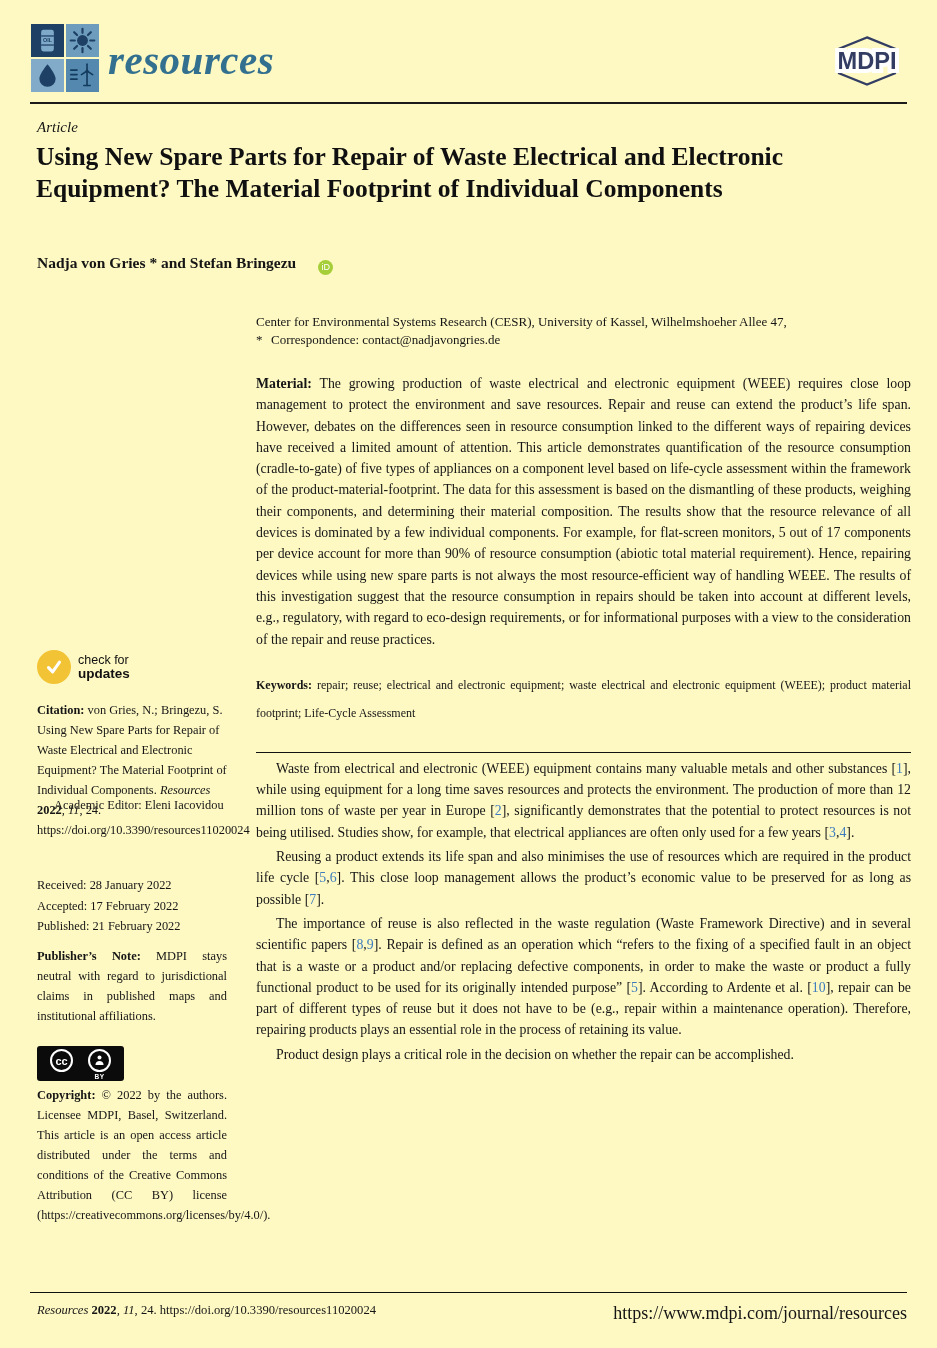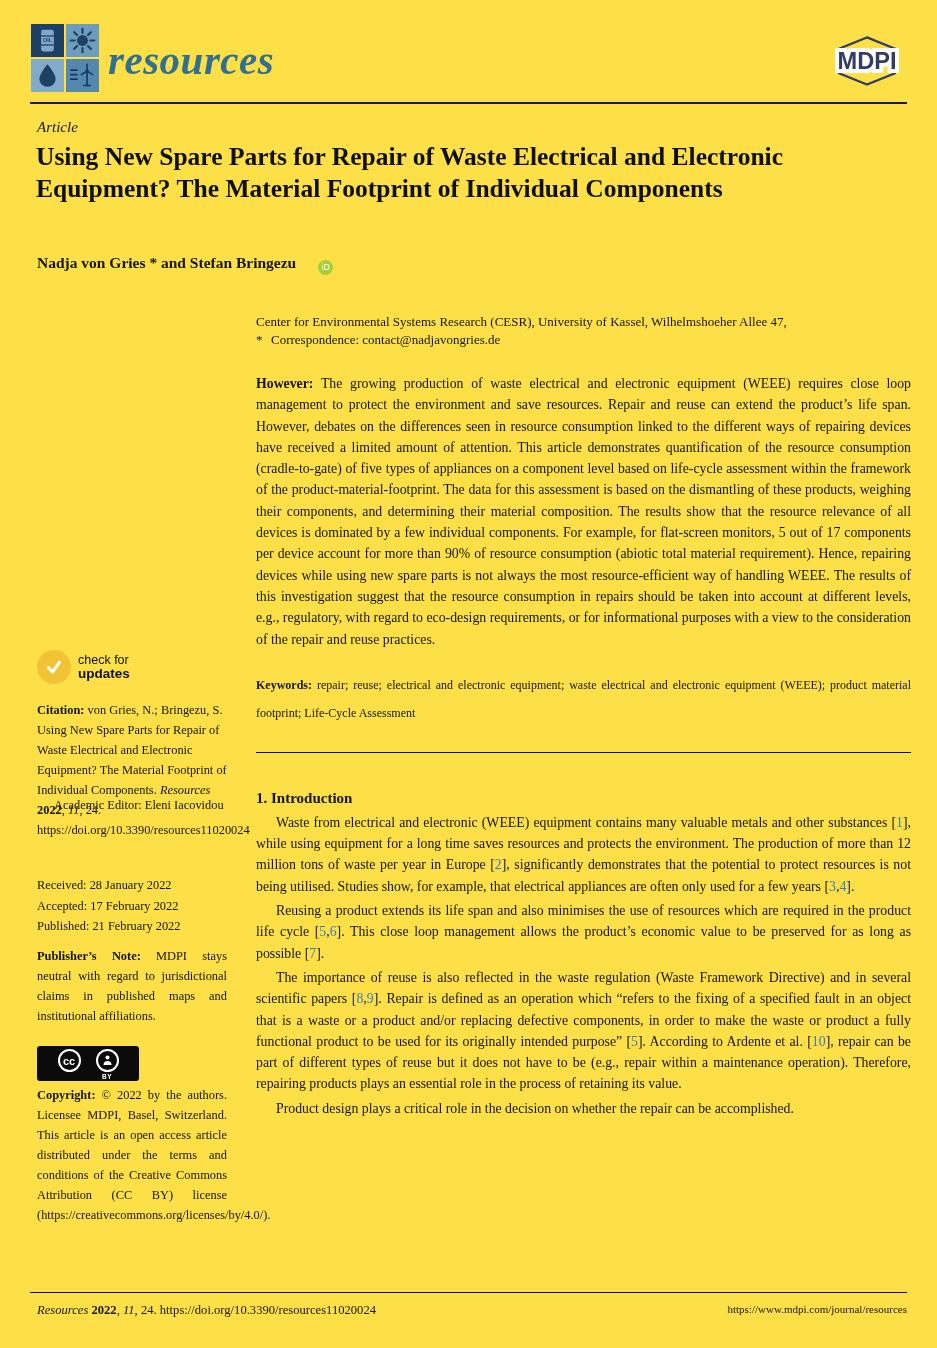--- a/index.html
+++ b/index.html
@@ -1,18 +1,18 @@
 <!DOCTYPE html>
 <html><head>
 <meta charset="utf-8">
 <style>
   * { margin:0; padding:0; box-sizing:border-box; }
   html,body { background:#ffffff; }
   .page {
-    position:relative; width:937px; height:1348px; background:#fde047;
+    position:relative; width:937px; height:1348px; background:#fef9c3;
     font-family:"Liberation Serif", serif; color:#151515; overflow:hidden;
   }
   
   .logo-grid {
     position:absolute; left:31px; top:24px; width:68px; height:68px;
     display:grid; grid-template-columns:33px 33px; grid-template-rows:33px 33px; gap:2px;
   }
   .tile { display:flex; align-items:center; justify-content:center; }
   .tile svg { width:29px; height:29px; display:block; }
   .t-oil  { background:#1d4064; }
@@ -55,35 +55,35 @@
   .check-badge { position:absolute; left:37px; top:650px; display:flex; align-items:center; cursor:pointer; }
   .check-circle { width:34px; height:34px; border-radius:50%; background:#F2C335; display:flex; align-items:center; justify-content:center; }
   .check-circle svg { width:22px; height:22px; }
   .check-text { margin-left:7px; font-family:"Liberation Sans", sans-serif; font-size:12.5px; line-height:13.5px; color:#111; }
   .check-text .b { display:block; font-weight:bold; font-size:13.5px; }
   .cite { top:700px; }
   .ed { top:795px;margin-left:17px; }
   .dates { top:875px; line-height:20.5px; }
   .pubnote { top:946px; text-align:justify; }
   .cc-badge {
-    position:absolute; left:37px; top:1046px; width:102px; height:35px; background:#0b0b0b;
+    position:absolute; left:37px; top:1046px; width:87px; height:35px; background:#0b0b0b;
     border-radius:3px; display:flex; justify-content:center; gap:15px; padding-top:3px; cursor:pointer;
   }
   .cc-item { display:flex; flex-direction:column; align-items:center; }
   .cc-circle {
     width:23px; height:23px; border:2px solid #fff; border-radius:50%;
     color:#fff; font-family:"Liberation Sans", sans-serif; font-weight:bold; font-size:11px;
     display:flex; align-items:center; justify-content:center;
   }
   .cc-by-label { color:#fff; font-family:"Liberation Sans", sans-serif; font-weight:bold; font-size:6.5px; margin-top:1px; letter-spacing:0.5px; }
   .copyright { top:1085px; text-align:justify; }
   
   .rule-footer { position:absolute; left:30px; right:30px; top:1292px; border-top:1.5px solid #111; }
   .footer-left { position:absolute; left:37px; top:1303px; font-size:12.6px; }
-  .footer-right { position:absolute; right:30px; top:1303px; font-size:11px; }
+  .footer-right { position:absolute; right:30px; top:1303px; font-size:18px; }
   .it { font-style:italic; }
   .bd { font-weight:bold; }
 </style>
 </head>
 <body>
 
 <div class="page">
 
   <div class="logo-grid">
     <div class="tile t-oil">
@@ -147,33 +147,32 @@
   </div>
 
   <div class="main">
     <div class="affil">Center for Environmental Systems Research (CESR), University of Kassel, Wilhelmshoeher Allee 47,</div>
     <div class="affil-corr">
       <span class="star">*</span>
       <span>Correspondence: contact@nadjavongries.de</span>
     </div>
 
     <div class="abstract">
-      <span class="lbl">However:</span>
+      <span class="lbl">Material:</span>
       <span>The growing production of waste electrical and electronic equipment (WEEE) requires close loop management to protect the environment and save resources. Repair and reuse can extend the product’s life span. However, debates on the differences seen in resource consumption linked to the different ways of repairing devices have received a limited amount of attention. This article demonstrates quantification of the resource consumption (cradle-to-gate) of five types of appliances on a component level based on life-cycle assessment within the framework of the product-material-footprint. The data for this assessment is based on the dismantling of these products, weighing their components, and determining their material composition. The results show that the resource relevance of all devices is dominated by a few individual components. For example, for flat-screen monitors, 5 out of 17 components per device account for more than 90% of resource consumption (abiotic total material requirement). Hence, repairing devices while using new spare parts is not always the most resource-efficient way of handling WEEE. The results of this investigation suggest that the resource consumption in repairs should be taken into account at different levels, e.g., regulatory, with regard to eco-design requirements, or for informational purposes with a view to the consideration of the repair and reuse practices.</span>
     </div>
 
     <div class="keywords">
       <span class="lbl">Keywords:</span>
       <span>repair; reuse; electrical and electronic equipment; waste electrical and electronic equipment (WEEE); product material footprint; Life-Cycle Assessment</span>
     </div>
 
     <div class="rule-mid"></div>
 
     <div class="intro">
-      <div class="intro-head">1. Introduction</div>
       <p>Waste from electrical and electronic (WEEE) equipment contains many valuable metals and other substances [<span class="ref">1</span>], while using equipment for a long time saves resources and protects the environment. The production of more than 12 million tons of waste per year in Europe [<span class="ref">2</span>], significantly demonstrates that the potential to protect resources is not being utilised. Studies show, for example, that electrical appliances are often only used for a few years [<span class="ref">3</span>,<span class="ref">4</span>].</p>
       <p>Reusing a product extends its life span and also minimises the use of resources which are required in the product life cycle [<span class="ref">5</span>,<span class="ref">6</span>]. This close loop management allows the product’s economic value to be preserved for as long as possible [<span class="ref">7</span>].</p>
       <p>The importance of reuse is also reflected in the waste regulation (Waste Framework Directive) and in several scientific papers [<span class="ref">8</span>,<span class="ref">9</span>]. Repair is defined as an operation which “refers to the fixing of a specified fault in an object that is a waste or a product and/or replacing defective components, in order to make the waste or product a fully functional product to be used for its originally intended purpose” [<span class="ref">5</span>]. According to Ardente et al. [<span class="ref">10</span>], repair can be part of different types of reuse but it does not have to be (e.g., repair within a maintenance operation). Therefore, repairing products plays an essential role in the process of retaining its value.</p>
       <p>Product design plays a critical role in the decision on whether the repair can be accomplished.</p>
     </div>
   </div>
 
   <div class="check-badge">
     <span class="check-circle">
       <svg viewBox="0 0 32 32">

